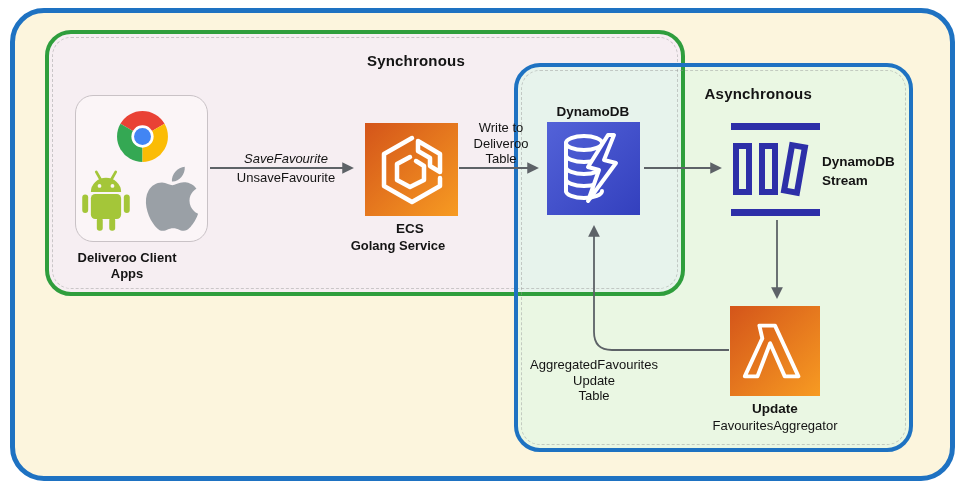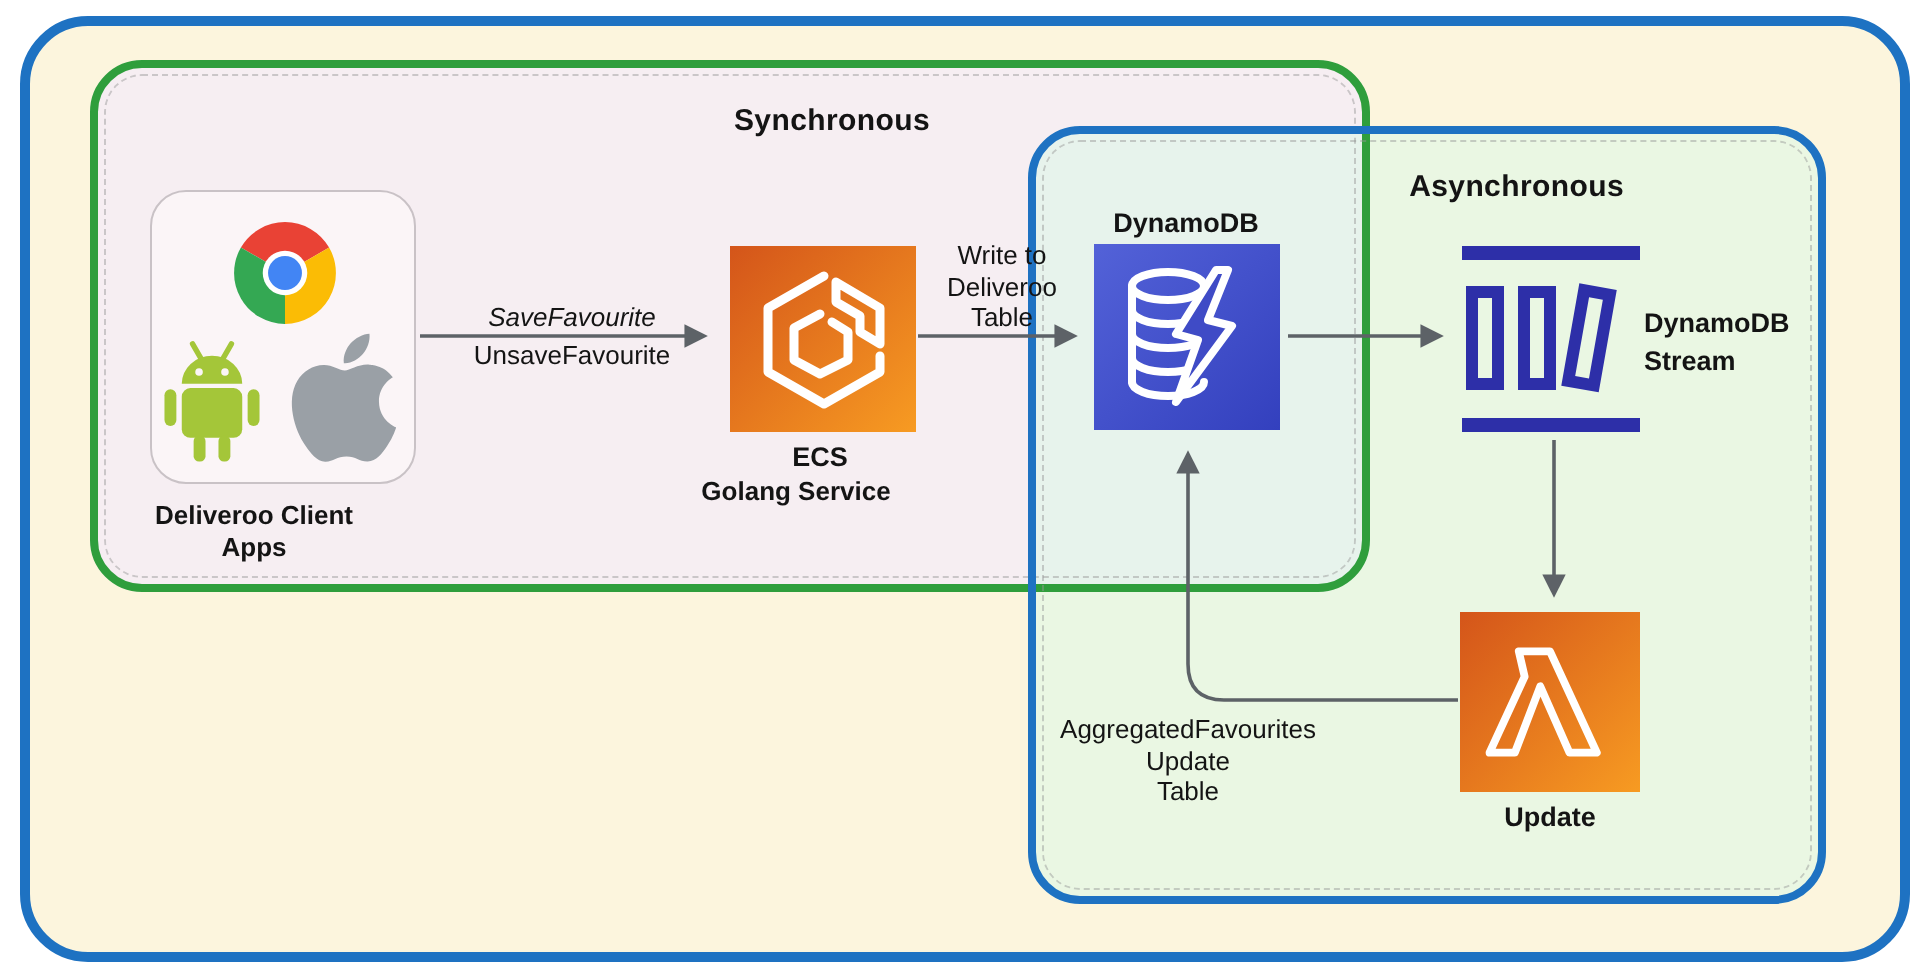--- a/index.html
+++ b/index.html
@@ -168,20 +168,21 @@
     <div>DynamoDB</div>
     <div>Stream</div>
   </div>
 
   <div class="node-box lambda-box aws-orange">
     <svg width="78" height="78" viewBox="0 0 80 80">
       <path d="M24 14 H40 L64 66 H50 L35 32 L22 66 H9 L27 27 Z" fill="none" stroke="#ffffff" stroke-width="4" stroke-linejoin="round"></path>
     </svg>
   </div>
   <div class="lbl bold lambda-title">Update</div>
+  <div class="lbl lambda-sub">FavouritesAggregator</div>
 
   <div class="lbl edge-lbl-save">SaveFavourite</div>
   <div class="lbl edge-lbl-save2">UnsaveFavourite</div>
 
   <div class="lbl edge-lbl-write">
     <div>Write to</div>
     <div>Deliveroo</div>
     <div>Table</div>
   </div>
 

